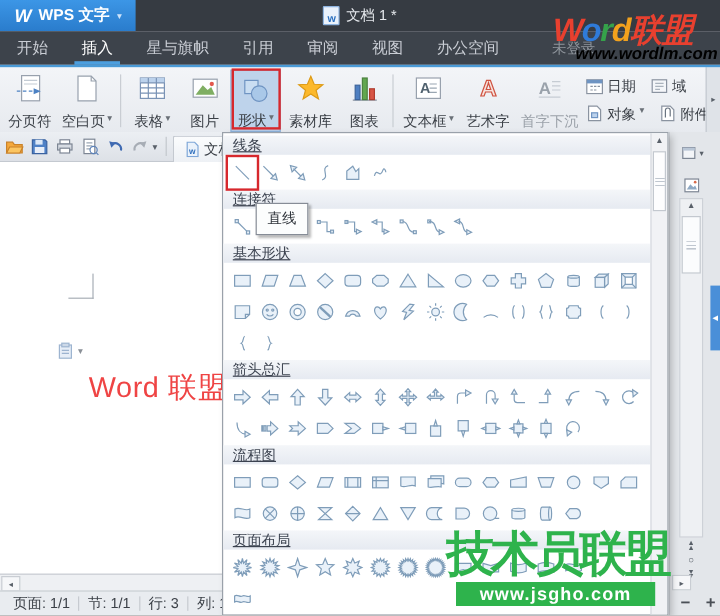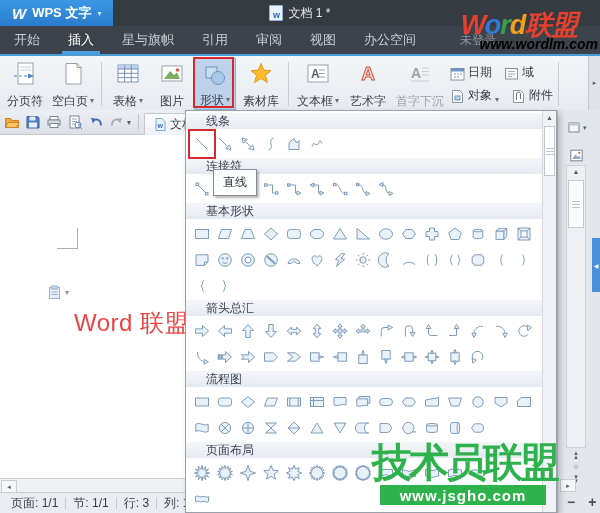--- a/index.html
+++ b/index.html
@@ -18,28 +18,28 @@
   .tab{padding:0 14px;line-height:28px;font-size:13px;color:#c9cdd4;position:relative;cursor:pointer;white-space:nowrap;}
   .tab.active{color:#fff;}
   .tab.active::after{content:"";position:absolute;left:8px;right:8px;bottom:0;height:3px;background:#4c9fdf;}
   .login{margin-left:auto;margin-right:104px;color:#8f959c;font-size:12px;}
   .blueline{position:absolute;top:54px;left:0;height:2px;width:600px;background:#4a9ad6;z-index:3;}
   
   .ribbon{position:absolute;top:56px;left:0;width:600px;height:54px;background:linear-gradient(#f3f5f8,#e7eaef);display:flex;align-items:stretch;padding:2px 0 0 2px;box-sizing:border-box;overflow:hidden;z-index:2;}
   .rbtn{display:flex;flex-direction:column;align-items:center;justify-content:space-between;padding:3px 2px 3px;margin:0 1px;box-sizing:border-box;}
   .ric{height:26px;display:flex;align-items:center;}
   .ric svg{width:24px;height:24px;}
-  .rlb{font-size:12px;color:#3a3f46;white-space:nowrap;display:flex;align-items:center;gap:2px;line-height:1;}
+  .rlb{font-size:12px;color:#3a3f46;white-space:nowrap;display:flex;align-items:flex-start;gap:2px;line-height:1;}
   .dd{font-size:8px;color:#6a7077;}
   .rbtn.hl{background:#bed3eb;border:1px solid #8cb0d8;}
   .rbtn.disabled .rlb{color:#9ba1a9;}
   .rsep{width:1px;background:#c9cdd3;margin:4px 3px;}
   .rsmall{display:flex;flex-direction:column;justify-content:space-around;padding:3px 2px;}
   .srow{display:flex;gap:12px;}
-  .sbtn{display:flex;align-items:flex-end;gap:3px;font-size:12px;color:#3a3f46;white-space:nowrap;}
+  .sbtn{display:flex;align-items:flex-start;gap:3px;font-size:12px;color:#3a3f46;white-space:nowrap;}
   .sbtn svg{width:15px;height:15px;}
   .rclip{position:absolute;left:578px;top:81px;font-size:12px;color:#3a3f46;width:9px;overflow:hidden;}
   .redge{position:absolute;right:0;top:56px;width:11px;height:54px;background:#dfe3e8;border-left:1px solid #c4c9d0;display:flex;align-items:center;justify-content:center;font-size:7px;color:#596069;z-index:2;}
   
   .tabbar{position:absolute;top:110px;left:0;width:600px;height:25px;background:linear-gradient(#eceff3,#dde1e7);border-bottom:1px solid #c4c9d0;box-sizing:border-box;display:flex;align-items:center;padding-left:4px;z-index:1;}
   .qat{display:flex;align-items:center;gap:5px;}
   .qi{display:flex;align-items:center;}
   .qi svg{width:16px;height:16px;}
   .qmore{font-size:8px;color:#596069;padding:0 2px;}
   .vsep{width:1px;height:16px;background:#c2c7cd;margin:0 5px;}
@@ -71,21 +71,21 @@
   .grip{width:8px;height:7px;background:repeating-linear-gradient(#bfc6cf 0 1px,transparent 1px 3px);}
   .pg-btns{position:absolute;left:8px;top:340px;width:20px;display:flex;flex-direction:column;align-items:center;gap:1px;}
   .pgbtn{width:18px;height:11px;display:flex;align-items:center;justify-content:center;font-size:6px;color:#596069;line-height:0.6;flex-direction:column;}
   .hs-right{position:absolute;left:2px;top:369px;width:14px;height:11px;background:#f6f7f9;border:1px solid #c9cdd3;font-size:7px;color:#596069;display:flex;align-items:center;justify-content:center;}
   .zoomctl{position:absolute;left:9px;top:384px;display:flex;gap:13px;font-size:14px;color:#4a4f56;font-weight:bold;}
   .zoomctl span{cursor:pointer;}
   .blue-tab{position:absolute;left:592px;top:238px;width:8px;height:54px;background:#4a8fd8;color:#fff;font-size:6px;display:flex;align-items:center;justify-content:center;z-index:5;}
   
   .shapes-panel{position:absolute;left:185px;top:110px;width:372px;height:403px;background:#fff;border:1px solid #9aa1aa;box-shadow:3px 3px 6px rgba(0,0,0,0.22);box-sizing:border-box;display:flex;z-index:10;}
   .panel-content{flex:1;padding-top:2px;overflow:hidden;}
-  .sec-hdr{height:16px;line-height:16px;background:linear-gradient(#f4f6f9,#e6eaf1);color:#3c4350;font-size:12px;padding-left:20px;margin-bottom:3px;}
+  .sec-hdr{height:16px;line-height:16px;background:linear-gradient(#f4f6f9,#e6eaf1);color:#3c4350;font-size:12px;padding-left:8px;margin-bottom:3px;text-decoration:underline;}
   .srow-icons{display:flex;gap:1px;padding:0 0 2px 5px;}
   .shape-cell{width:22px;height:24px;display:flex;align-items:center;justify-content:center;cursor:pointer;}
   .shape-cell svg{width:18px;height:18px;}
   .shape-cell.boxed{outline:2px solid #d7282d;outline-offset:1px;}
   .panel-scroll{width:13px;background:#f1f2f5;border-left:1px solid #d4d8de;position:relative;}
   .ps-up{height:13px;font-size:7px;color:#596069;text-align:center;line-height:13px;}
   .ps-thumb{position:absolute;left:1px;right:1px;top:15px;height:48px;background:#fdfdfe;border:1px solid #c3c8cf;display:flex;align-items:center;justify-content:center;}
   .tooltip{position:absolute;left:27px;top:58px;z-index:20;background:#fcfdfd;border:1px solid #868c96;box-shadow:2px 2px 2px rgba(0,0,0,0.28);font-size:12px;color:#2f343b;padding:4px 9px;white-space:nowrap;}
   
   .anno-shapes-btn{position:absolute;left:193px;top:57px;width:41px;height:51px;border:2px solid #d7282d;box-sizing:border-box;z-index:15;}
@@ -194,20 +194,33 @@
     <div class="rbtn" style="width:46px">
       <span class="ric">
           <svg viewBox="0 0 24 24">
             <polygon points="12,1.5 14.8,8.2 22,8.6 16.4,13.2 18.4,20.5 12,16.4 5.6,20.5 7.6,13.2 2,8.6 9.2,8.2" fill="#fcb92c" stroke="#dd9b17"></polygon>
           </svg>
         </span>
       <span class="rlb">
           <span>素材库</span>
         </span>
     </div>
+    <div class="rbtn" style="width:40px">
+      <span class="ric">
+          <svg viewBox="0 0 24 24">
+            <path d="M2 21.5H22" stroke="#8a93a0" fill="none"></path>
+            <rect x="4" y="9" width="4" height="12" fill="#4e7fc1" stroke="#3c649c"></rect>
+            <rect x="10" y="3" width="4" height="18" fill="#62a64f" stroke="#4c8340"></rect>
+            <rect x="16" y="12" width="4" height="9" fill="#d85546" stroke="#b03c2f"></rect>
+          </svg>
+        </span>
+      <span class="rlb">
+          <span>图表</span>
+        </span>
+    </div>
     <div class="rsep"></div>
     <div class="rbtn" style="width:50px">
       <span class="ric">
           <svg viewBox="0 0 24 24">
             <rect x="2" y="3" width="20" height="17" fill="#fff" stroke="#98a1ad"></rect>
             <text x="5" y="15.5" font-size="12" fill="#51626f" font-weight="bold">A</text>
             <path d="M13 8h6M13 11.5h6M13 15h6" stroke="#9aa6b2" fill="none"></path>
           </svg>
         </span>
       <span class="rlb">

